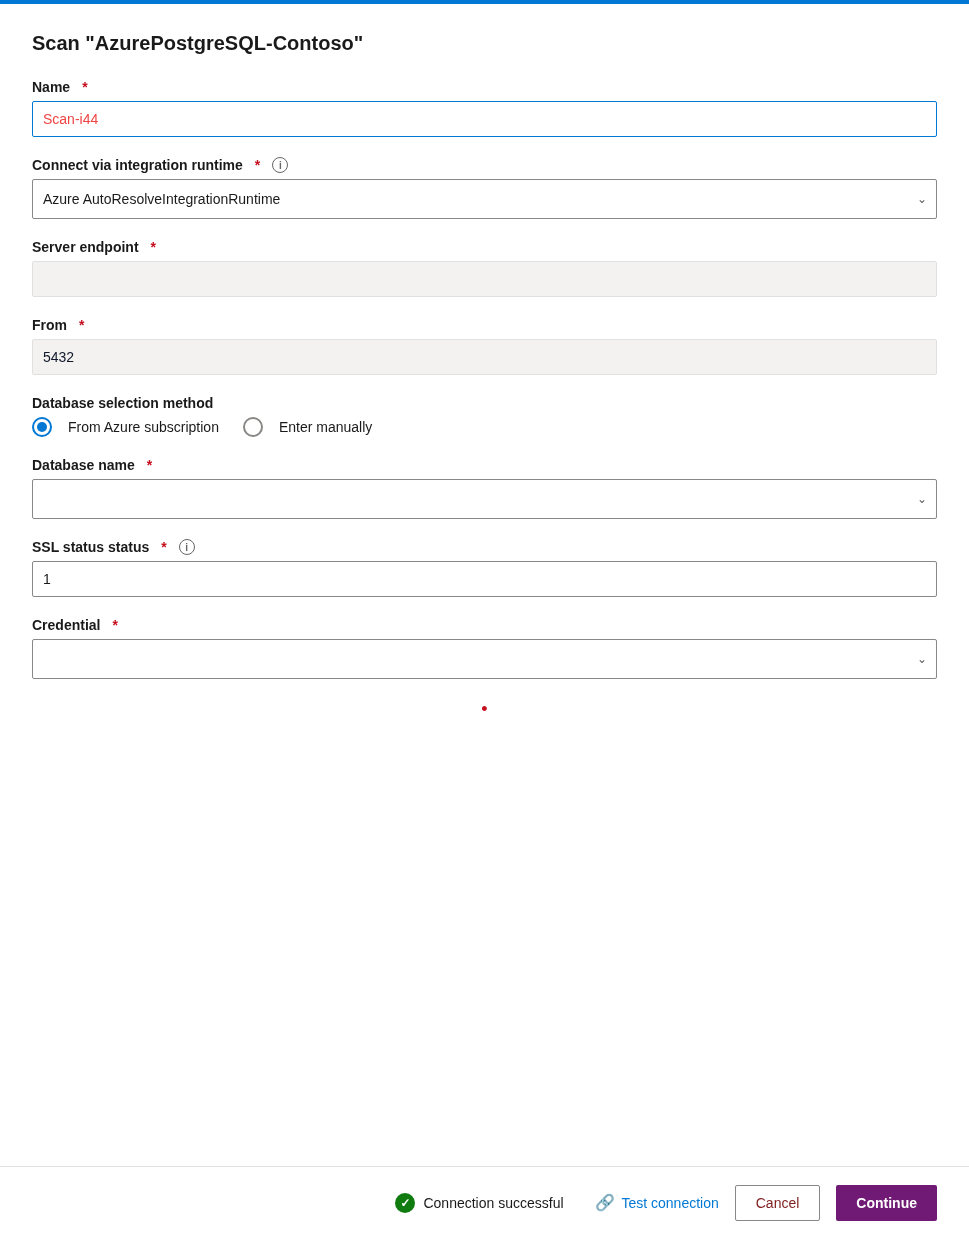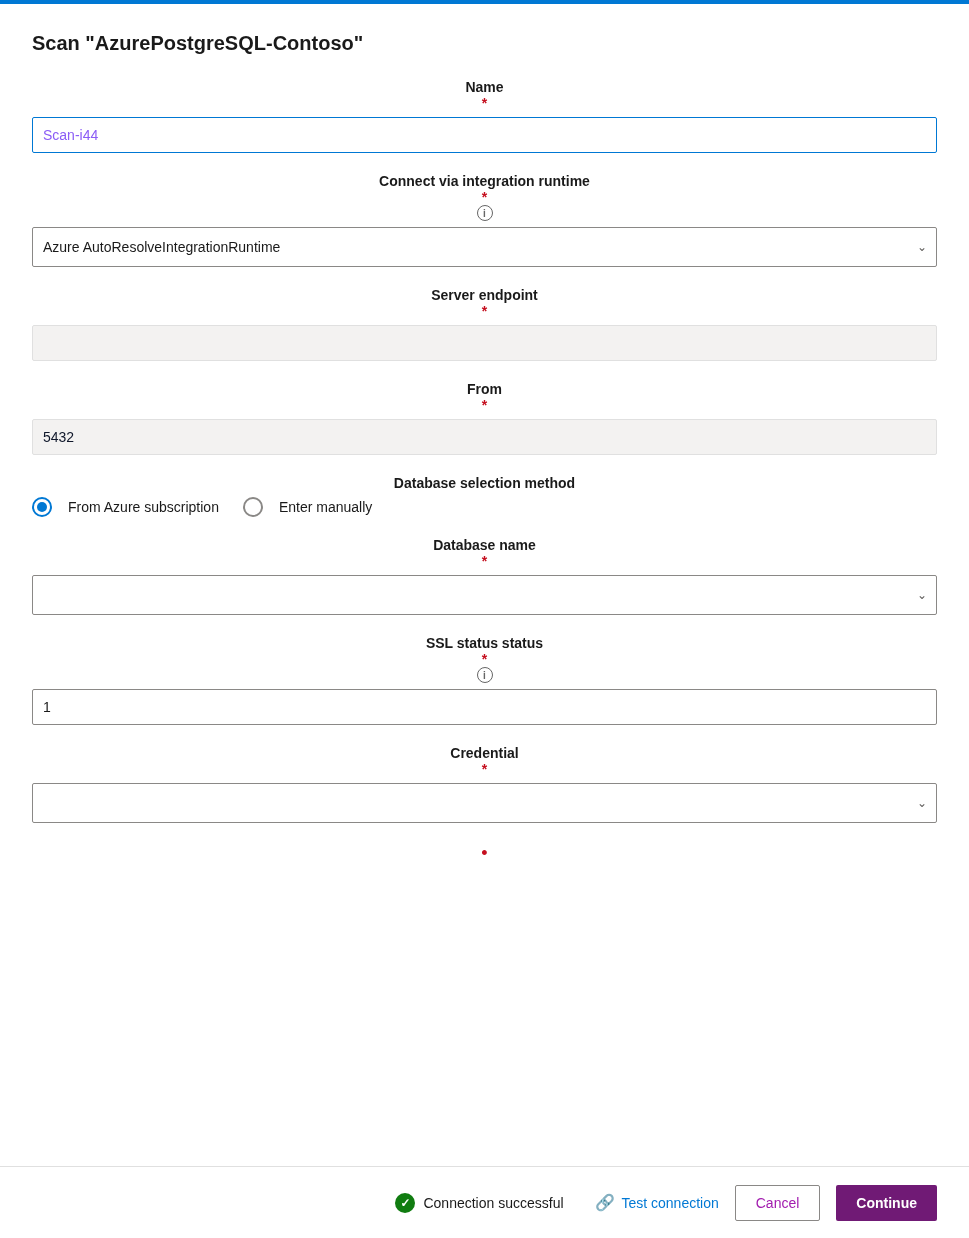--- a/index.html
+++ b/index.html
@@ -32,26 +32,25 @@
       margin-bottom: 24px;
     }
 
     .field-group {
       margin-bottom: 20px;
     }
 
     .field-label {
       display: flex;
       align-items: center;
-      gap: 0;
+      gap: 12px;
       font-size: 14px;
       font-weight: 600;
       color: #1a1a1a;
       margin-bottom: 6px;
-      flex-direction: column;
     }
 
     .required-star {
       color: #c50f1f;
       font-weight: 600;
     }
 
     .info-icon {
       display: inline-flex;
       align-items: center;
@@ -66,21 +65,21 @@
       cursor: default;
     }
 
     .text-input {
       width: 100%;
       height: 36px;
       padding: 0 10px;
       border: 1.5px solid #0078d4;
       border-radius: 2px;
       font-size: 14px;
-      color: #8b5cf6;
+      color: #ef4444;
       background: #fff;
       outline: none;
     }
 
     .text-input.readonly {
       background: #f3f2f1;
       border: 1px solid #e0e0e0;
       color: #0f172a;
     }
 
@@ -245,21 +244,21 @@
       border-radius: 2px;
       padding: 0 20px;
       height: 36px;
       font-size: 14px;
       font-weight: 600;
       cursor: pointer;
     }
 
     .cancel-btn {
       background: #fff;
-      color: #a21caf;
+      color: #7f1d1d;
       border: 1px solid #8a8886;
       border-radius: 2px;
       padding: 0 20px;
       height: 36px;
       font-size: 14px;
       cursor: pointer;
     }
 
     .footer-right {
       display: flex;

